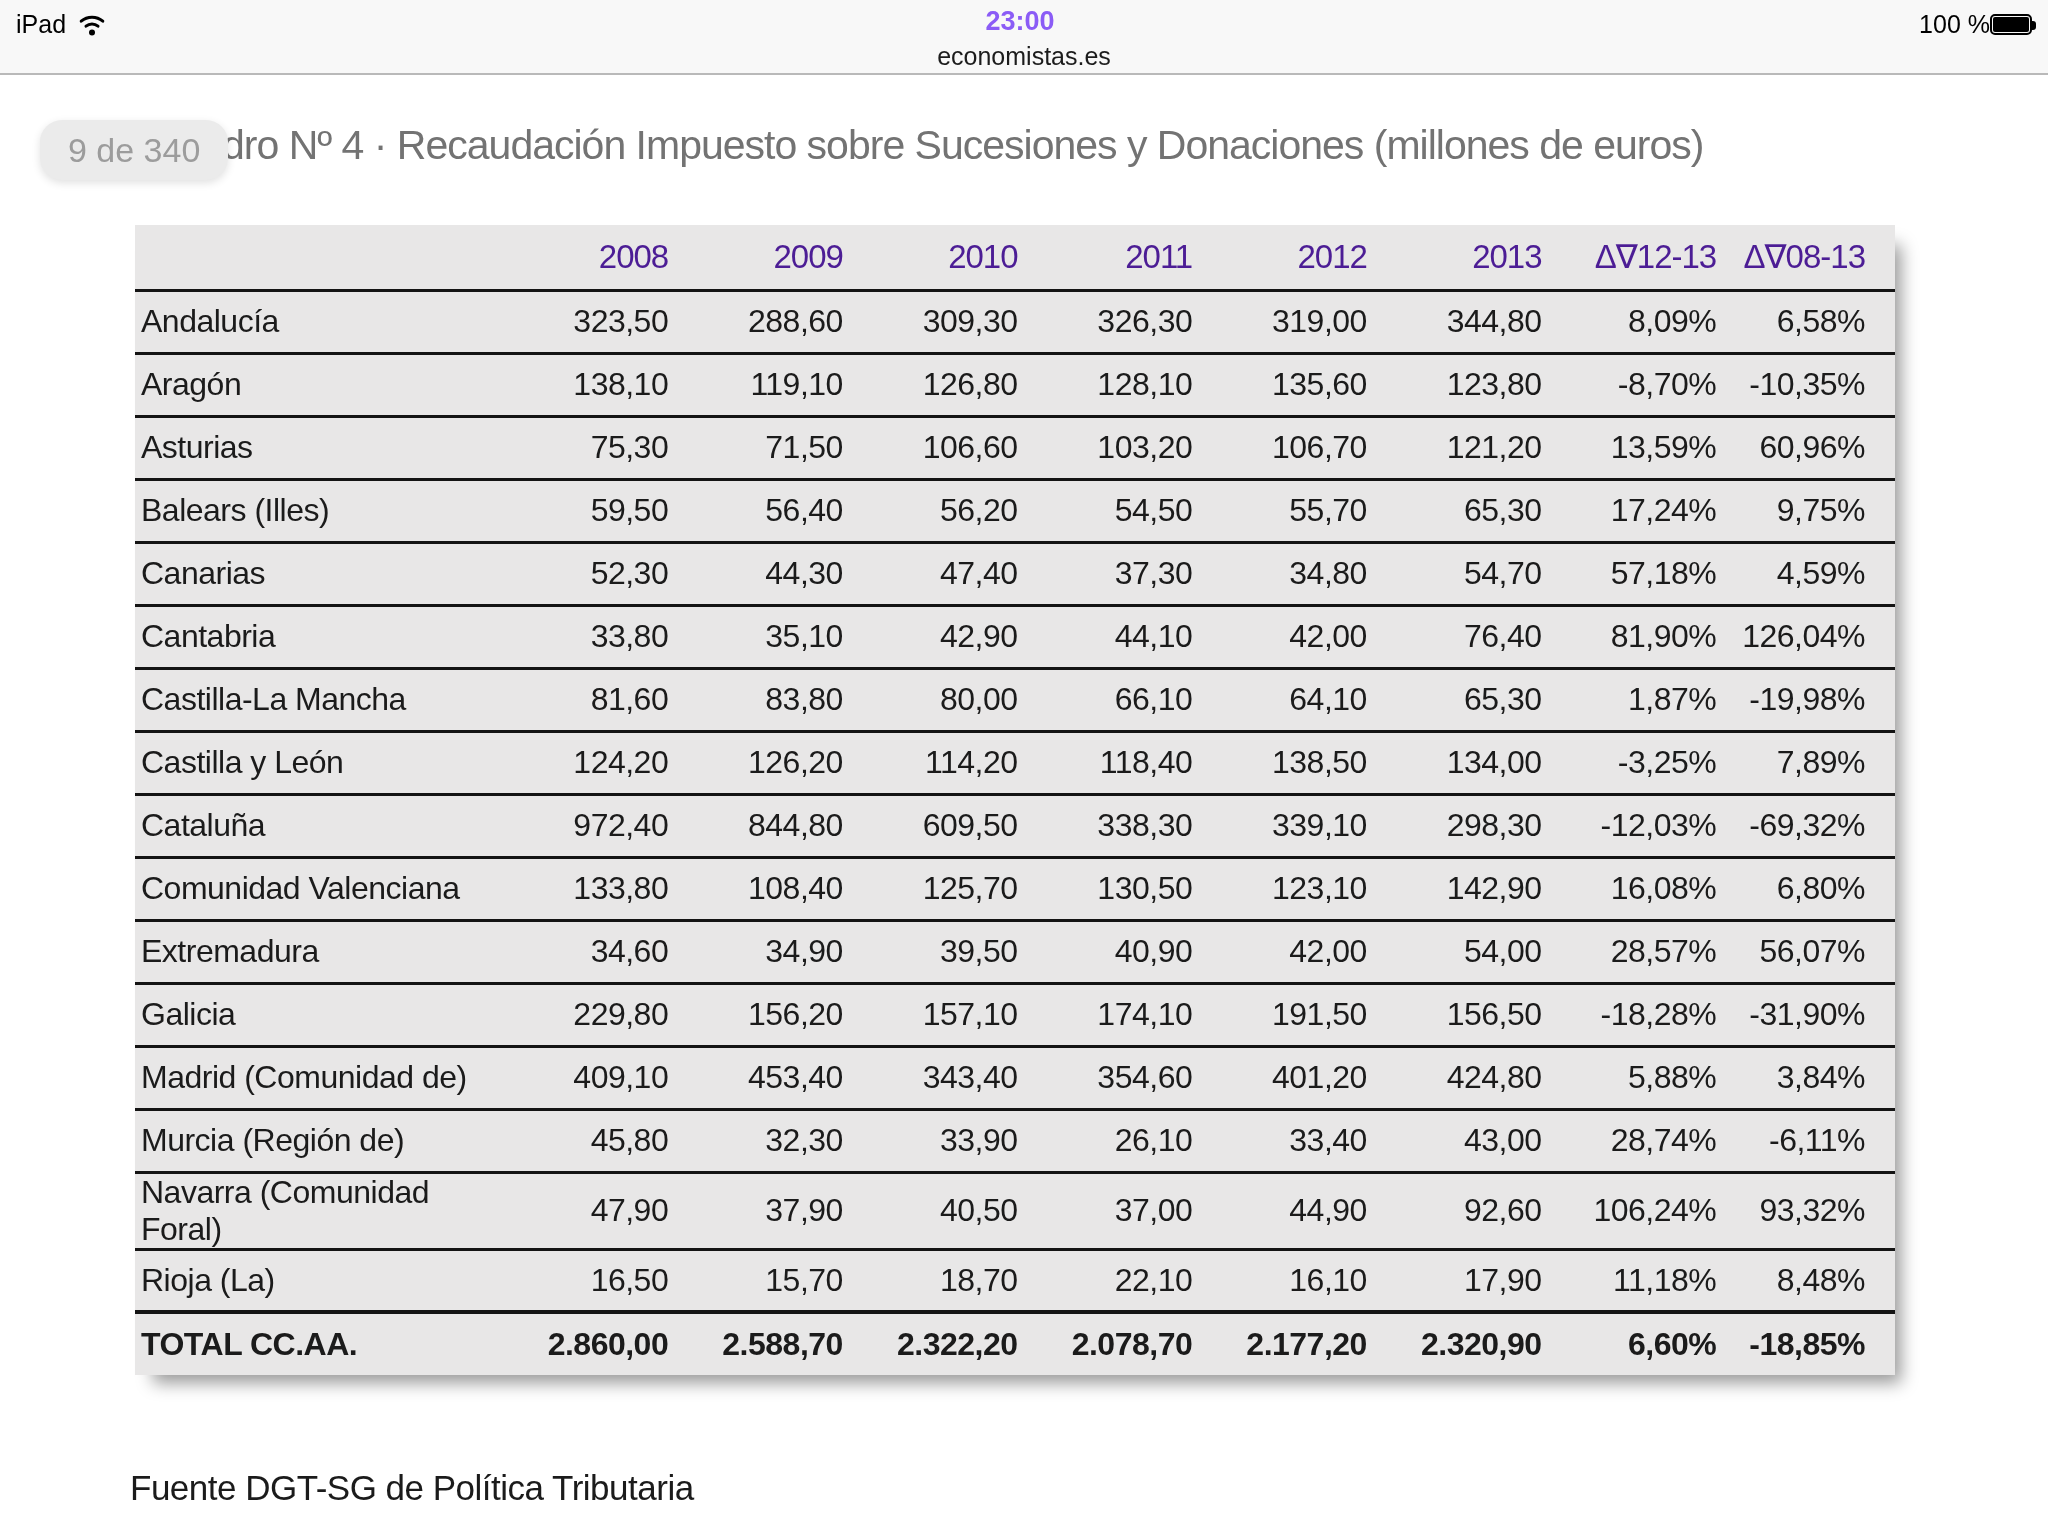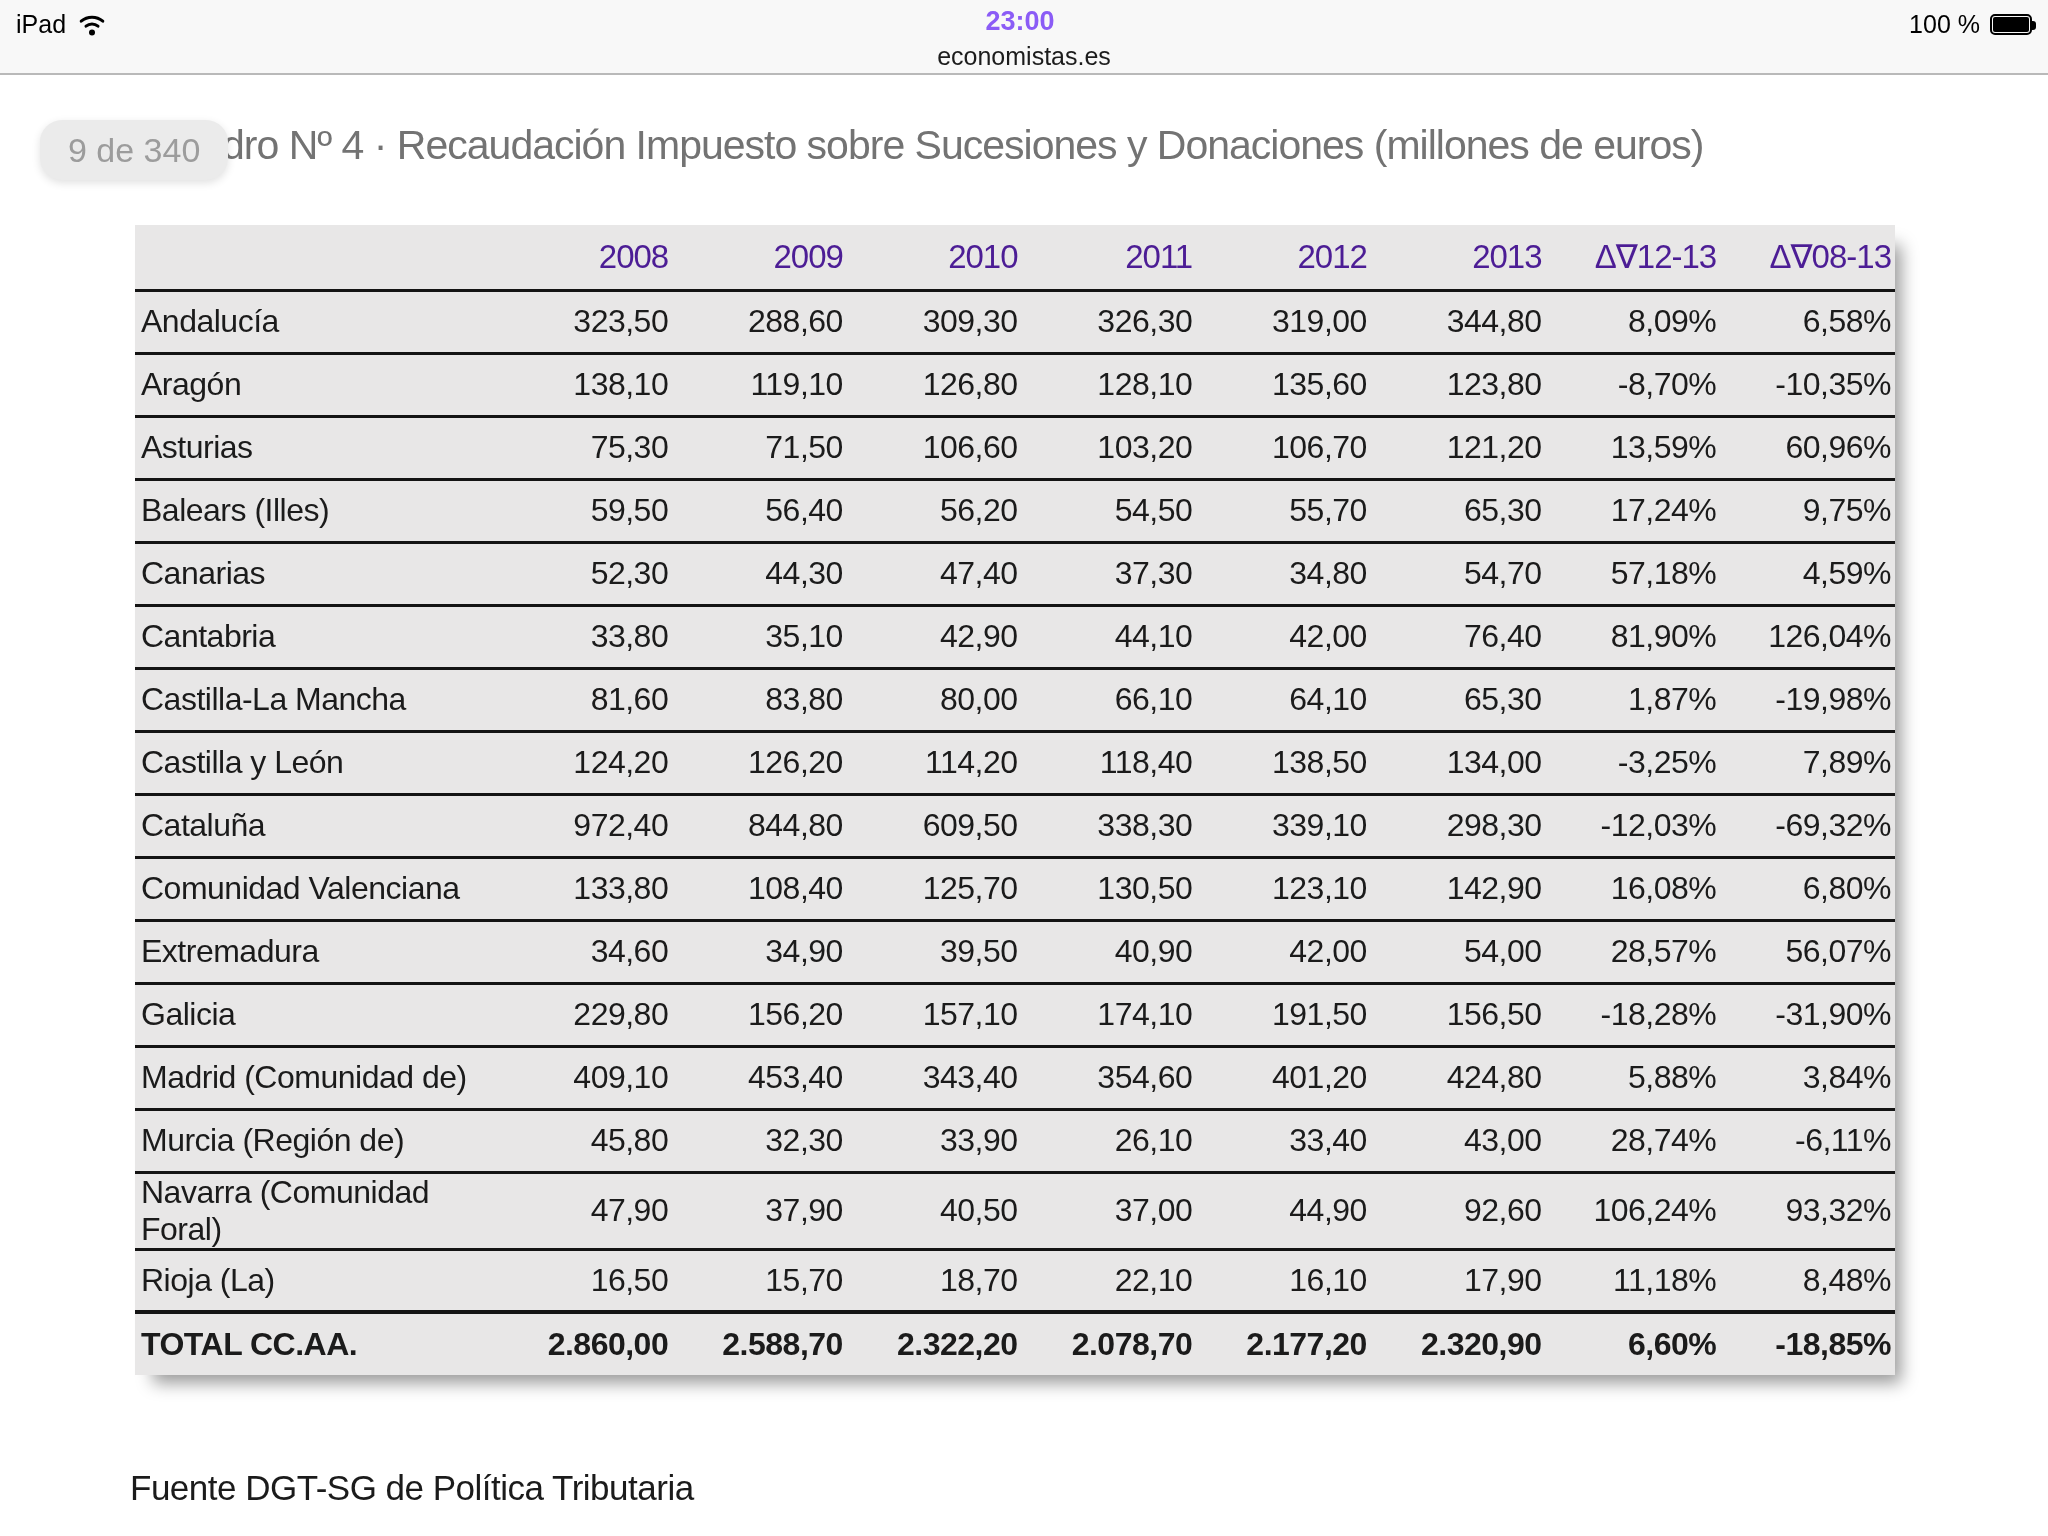--- a/index.html
+++ b/index.html
@@ -8,21 +8,21 @@
 
   
   .status-bar{ position:absolute; left:0; top:0; width:2048px; height:75px;
     background:#f8f8f8; border-bottom:2px solid #b9b9b9; }
   .sb-left{ position:absolute; left:16px; top:10px; display:flex; align-items:center; gap:10px; }
   .sb-left .carrier{ font-size:25px; color:#000; }
   .sb-time{ position:absolute; left:0; right:8px; top:6px; text-align:center;
     font-size:27px; font-weight:700; color:#8b5cf6; }
   .sb-site{ position:absolute; left:0; right:0; top:42px; text-align:center;
     font-size:25px; color:#1c1c1c; }
-  .sb-right{ position:absolute; right:16px; top:10px; display:flex; align-items:center; gap:10px; }
+  .sb-right{ position:absolute; right:16px; top:10px; display:flex; align-items:center; }
   .sb-right .pct{ font-size:25px; color:#000; }
   .battery{ position:relative; width:42px; height:21px; border:2px solid #000;
     border-radius:5px; background:#000; background-clip:content-box; padding:1px; }
   .battery::after{ content:""; position:absolute; right:-6px; top:5px; width:4px; height:9px;
     background:#000; border-radius:0 3px 3px 0; }
   .wifi-icon svg{ display:block; }
 
   
   .page-badge{ position:absolute; left:40px; top:120px; min-width:176px; height:60px;
     background:#ebebeb; border-radius:22px; display:flex; align-items:center; justify-content:center;
@@ -36,21 +36,21 @@
   table{ width:100%; border-collapse:collapse; table-layout:fixed; }
   col.c-region{ width:330px; }
   col.c-num{ width:159px; }
   thead th{ height:65px; font-size:33px; font-weight:400; letter-spacing:-1px;
     color:#4c1d95; text-align:right; padding-right:4px; vertical-align:middle; }
   thead th.region-h{ text-align:left; }
   tbody td{ height:63px; font-size:32px; letter-spacing:-0.5px; color:#1b1b1b;
     text-align:right; padding-right:4px; vertical-align:middle; border-top:3px solid #141414; }
   tbody td.region{ text-align:left; padding-left:6px; padding-right:0; }
   tbody tr.total-row td{ font-weight:700; border-top:4px solid #141414; }
-  tbody td:last-child, thead th:last-child{ padding-right:4px; }
+  tbody td:last-child, thead th:last-child{ padding-right:30px; }
 
   
   .source{ position:absolute; left:130px; top:1468px; font-size:35px;
     letter-spacing:-0.5px; color:#1b1b1b; }
 </style>
 </head>
 <body>
 
 <div class="status-bar">
   <div class="sb-left">

